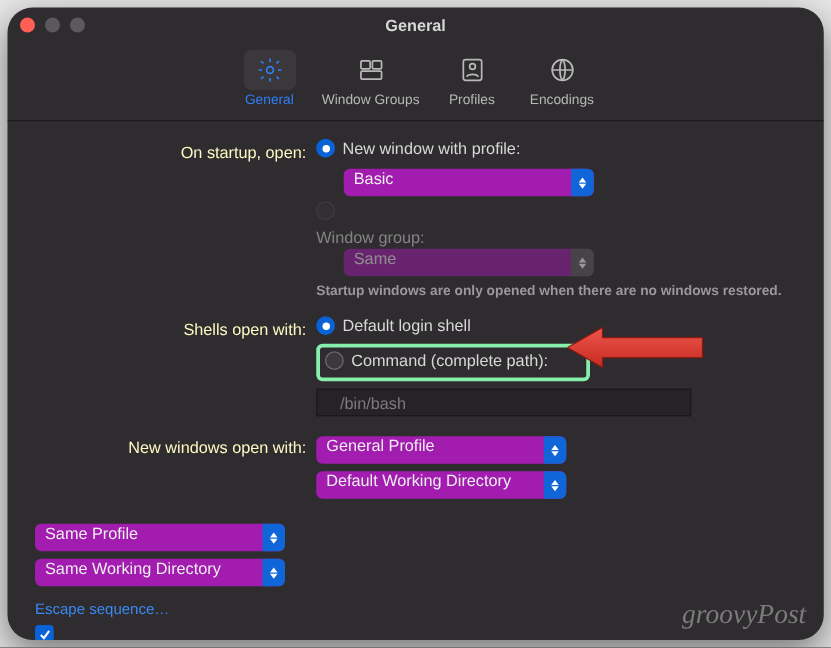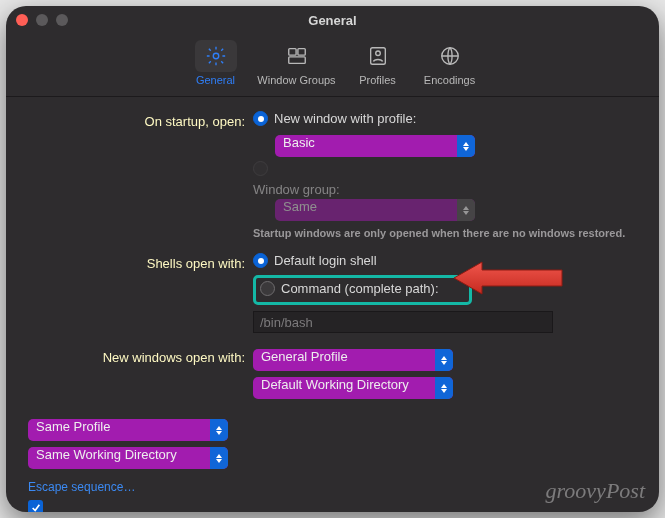--- a/index.html
+++ b/index.html
@@ -156,29 +156,29 @@
     font-weight: bold;
   }
   .text-input {
     display: block;
     width: 300px;
     height: 22px;
     background: #252325;
     border: 1px solid #1a181a;
     border-radius: 0;
     color: #7c7a7c;
-    padding: 2px 6px;
+    padding: 2px 18px;
     font-size: 13px;
     margin-top: 6px;
   }
   .highlight-box {
     display: inline-flex;
     align-items: center;
     gap: 6px;
-    border: 3px solid #14b8a6;
+    border: 3px solid #86efac;
     border-radius: 5px;
     padding: 3px 30px 3px 4px;
     position: relative;
   }
   .checkbox {
     width: 15px; height: 15px; border-radius: 3px;
     background: #0a63d6;
     display:flex; align-items:center; justify-content:center;
     flex-shrink:0;
   }

